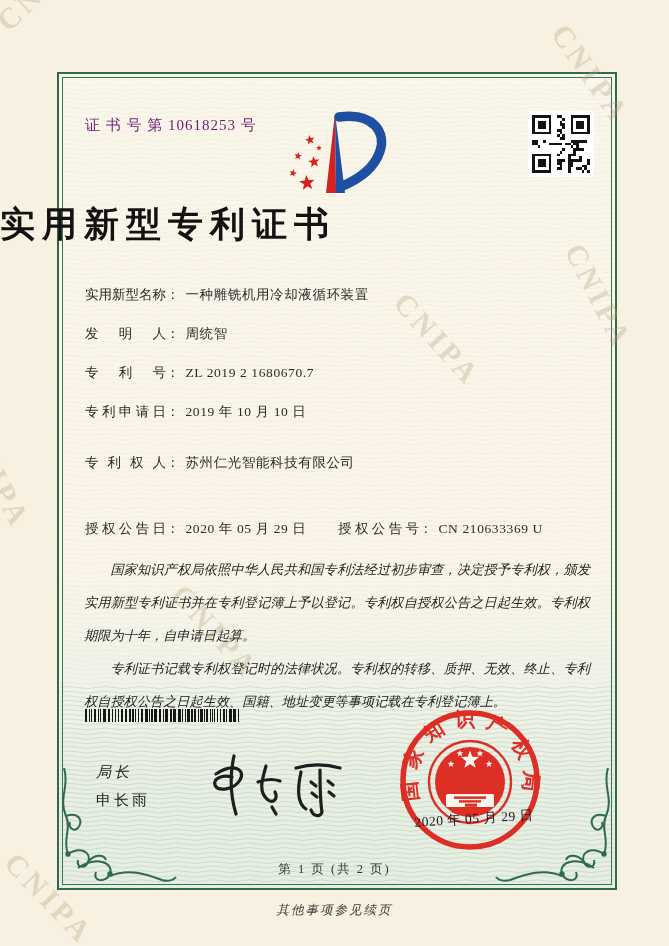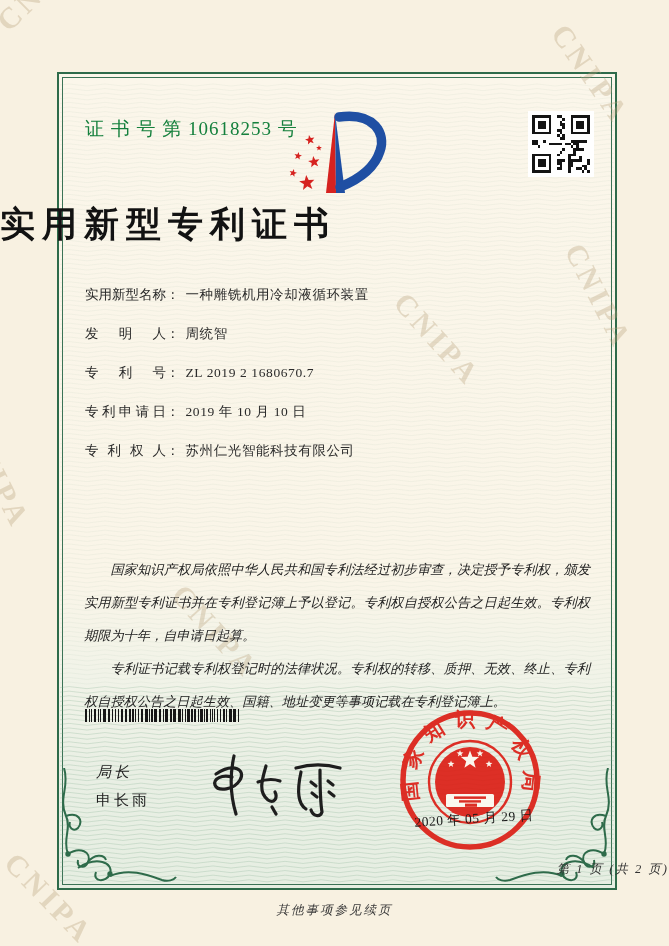--- a/index.html
+++ b/index.html
@@ -9,21 +9,21 @@
   .wm{position:absolute;z-index:1;font-family:"Liberation Serif",serif;font-weight:bold;
       font-size:30px;letter-spacing:4px;color:rgba(184,160,124,0.34);white-space:nowrap;
       transform-origin:left top;}
   
   .frame-bg{position:absolute;z-index:0;left:57px;top:72px;width:560px;height:818px;box-sizing:border-box;
       border:2.5px solid #2e6b4a;
       background:linear-gradient(180deg,#fbf6ea 0%,#faf5e8 62%,#f1f3e8 74%,#e9efe4 86%,#e6eee2 100%);}
   .frame-line{position:absolute;inset:3px;border:1px solid #3a7255;}
   .frame-bg svg{position:absolute;left:1px;top:1px;}
   
-  .certnum{position:absolute;z-index:2;left:85px;top:116px;font-size:19px;letter-spacing:1px;color:#15803d;font-family:Liberation Serif, serif;}
+  .certnum{position:absolute;z-index:2;left:85px;top:116px;font-size:15px;letter-spacing:1px;color:#701a75;font-family:Liberation Serif, serif;}
   .logo{position:absolute;z-index:2;left:285px;top:100px;}
   .qr{position:absolute;z-index:2;left:528px;top:111px;width:66px;height:66px;}
   .title{position:absolute;z-index:2;left:0;top:201px;width:100%;text-align:left;
       font-size:35px;font-weight:bold;letter-spacing:7px;color:#121212;}
   
   .frow{position:absolute;z-index:2;left:85px;font-size:13.5px;color:#2b2b2b;white-space:nowrap;}
   .flabel{display:inline-block;width:81px;text-align:justify;text-align-last:justify;vertical-align:bottom;}
   .fcolon{display:inline-block;}
   .fvalue{display:inline-block;margin-left:6px;letter-spacing:0.6px;}
   .fpair2{position:absolute;left:253px;top:0;white-space:nowrap;}
@@ -37,22 +37,22 @@
   .signer-title{position:absolute;z-index:2;left:96px;top:763px;font-family:"Liberation Sans","DejaVu Sans",sans-serif;
       font-size:15px;letter-spacing:3px;color:#1d1d1d;font-style:italic;}
   .signer-name{position:absolute;z-index:2;left:96px;top:791px;font-family:"Liberation Sans","DejaVu Sans",sans-serif;
       font-size:15px;letter-spacing:3px;color:#1d1d1d;}
   .sig{position:absolute;z-index:3;left:200px;top:748px;}
   
   .seal{position:absolute;z-index:3;left:396px;top:700px;}
   .seal-date{position:absolute;z-index:4;left:402px;top:810px;width:144px;text-align:center;
       font-size:13.5px;letter-spacing:0.5px;color:#1a1a1a;transform:rotate(-3.5deg);white-space:nowrap;}
   
-  .pageinfo{position:absolute;z-index:2;left:0;top:861px;width:100%;text-align:right;font-size:12.5px;
-      letter-spacing:2px;color:#333;font-style:italic;}
+  .pageinfo{position:absolute;z-index:2;left:0;top:861px;width:100%;text-align:center;font-size:12.5px;
+      letter-spacing:2px;color:#333;}
   .footnote{position:absolute;z-index:2;left:0;top:902px;width:100%;text-align:center;font-size:12.5px;
       font-style:italic;letter-spacing:2px;color:#3a3a3a;}
   .corner{position:absolute;z-index:2;}
 </style>
 </head>
 <body>
 
 <div class="page">
 
   <div class="frame-bg">
@@ -359,22 +359,28 @@
   </div>
   <div class="frow" style="top:286px;">
     <span class="flabel">实用新型名称</span><span class="fcolon">：</span><span class="fvalue">一种雕铣机用冷却液循环装置</span>
   </div>
   <div class="frow" style="top:364px;">
     <span class="flabel">专利号</span><span class="fcolon">：</span><span class="fvalue">ZL 2019 2 1680670.7</span>
   </div>
   <div class="frow" style="top:403px;">
     <span class="flabel">专利申请日</span><span class="fcolon">：</span><span class="fvalue">2019 年 10 月 10 日</span>
   </div>
-  <div class="frow" style="top:442px;font-family:Liberation Serif, serif;">
+  <div class="frow" style="top:454px;font-family:Liberation Serif, serif;">
     <span class="flabel">专利权人</span><span class="fcolon">：</span><span class="fvalue">苏州仁光智能科技有限公司</span>
+  </div>
+  <div class="frow" style="top:520px;">
+    <span class="flabel">授权公告日</span><span class="fcolon">：</span><span class="fvalue">2020 年 05 月 29 日</span>
+    <span class="fpair2">
+      <span class="flabel">授权公告号</span><span class="fcolon">：</span><span class="fvalue">CN 210633369 U</span>
+    </span>
   </div>
 
   <div class="paras">
     <p>国家知识产权局依照中华人民共和国专利法经过初步审查，决定授予专利权，颁发实用新型专利证书并在专利登记簿上予以登记。专利权自授权公告之日起生效。专利权期限为十年，自申请日起算。</p>
     <p>专利证书记载专利权登记时的法律状况。专利权的转移、质押、无效、终止、专利权自授权公告之日起生效、国籍、地址变更等事项记载在专利登记簿上。</p>
   </div>
 
   <svg class="barcode" width="158" height="13" viewBox="0 0 158 13">
     <g id="barcode-bars" fill="#161616">
         <rect x="0" y="0" width="2" height="13"></rect>

